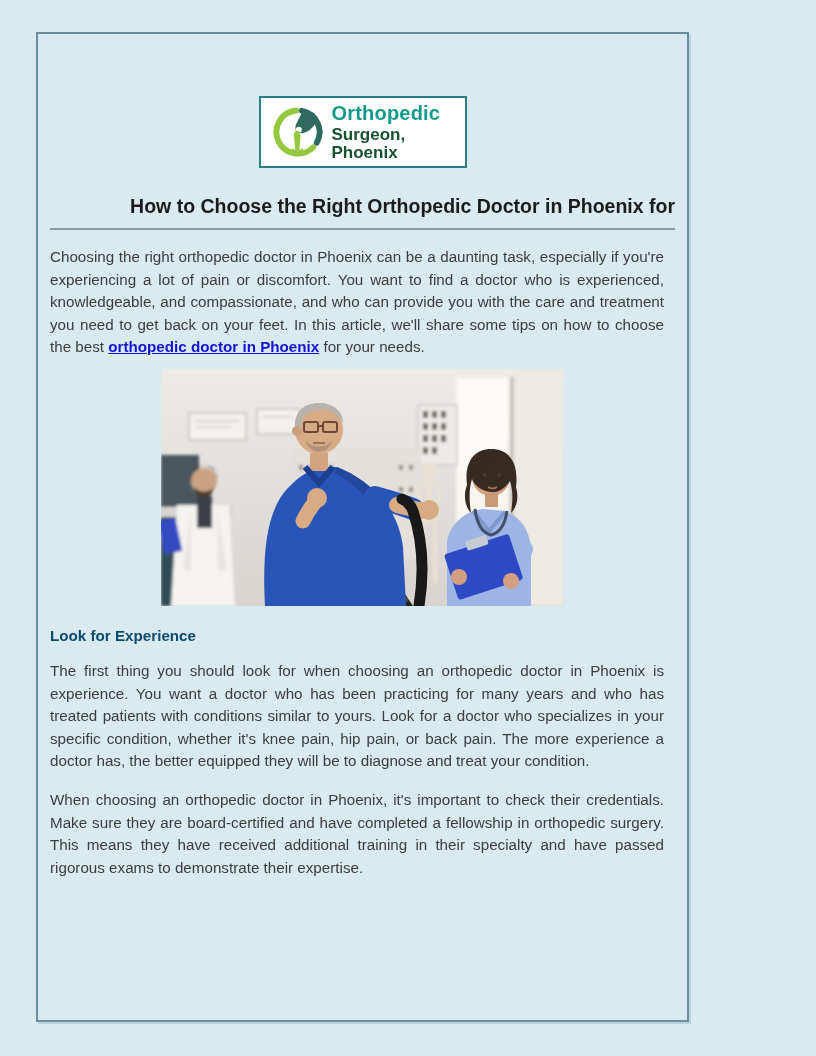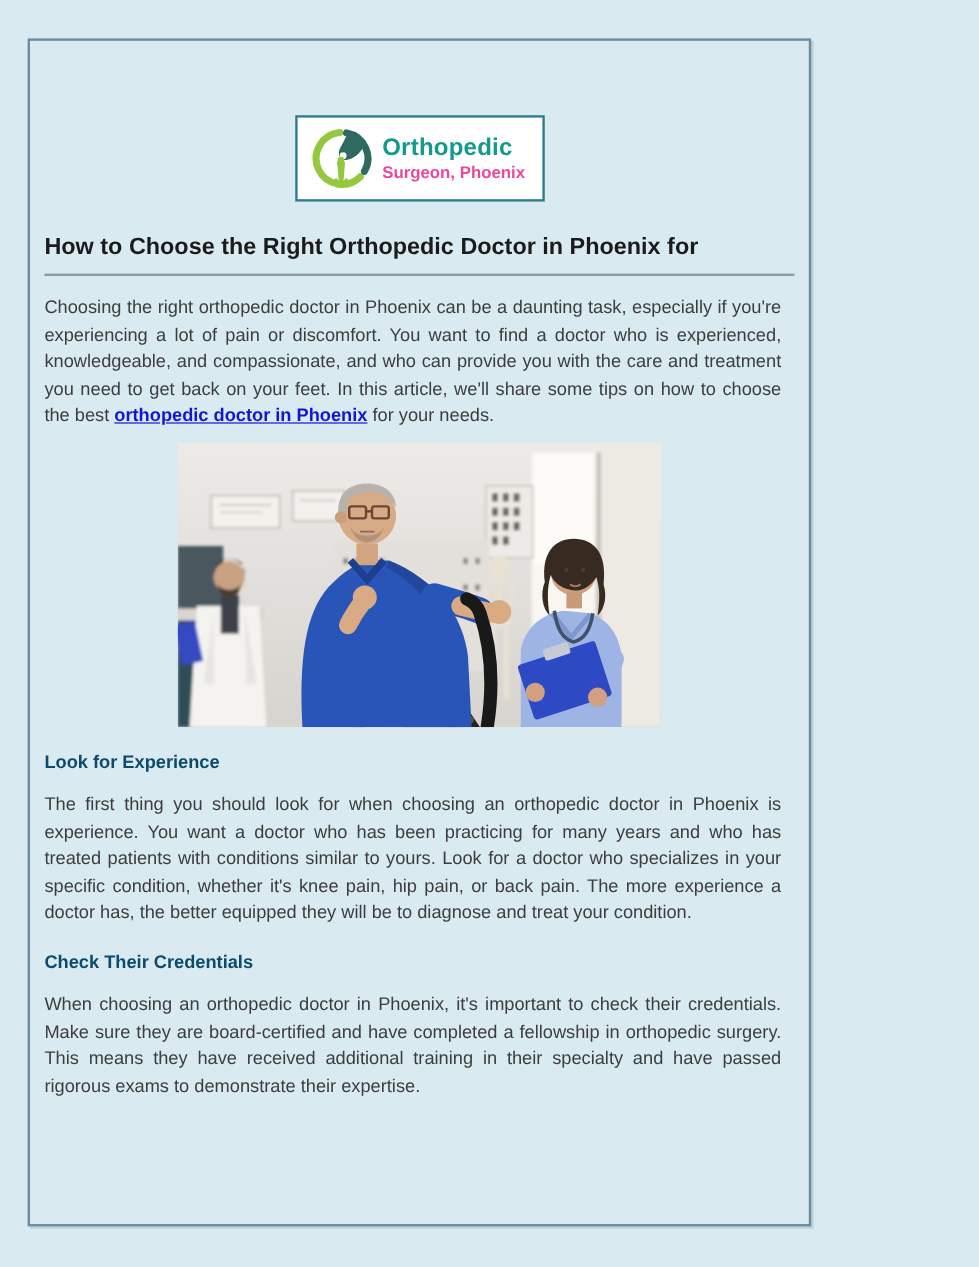--- a/index.html
+++ b/index.html
@@ -6,21 +6,21 @@
   .page{
     position:relative;
     width:816px;height:1056px;
     background:#d9eaf1;
     font-family:"Liberation Sans", sans-serif;
     overflow:hidden;
     margin:0 auto;
   }
   .page-frame{
     position:absolute;
-    left:23px;top:32px;
+    left:36px;top:32px;
     width:653px;height:990px;
     border:2px solid #6b8e9f;
     box-sizing:border-box;
     box-shadow:2px 2px 0 rgba(107,142,159,0.25);
   }
   .content{
     width:625px;
     margin:0 auto;
   }
   
@@ -32,26 +32,26 @@
     box-sizing:border-box;
     display:flex;align-items:center;
     padding-left:10px;
   }
   .logo-icon{width:54px;height:54px;flex:0 0 auto;}
   .logo-text{margin-left:7px;line-height:1.05;}
   .logo-title{
     display:block;font-size:20px;font-weight:bold;color:#139a8b;letter-spacing:0.2px;
   }
   .logo-subtitle{
-    display:block;font-size:14px;font-weight:bold;color:#ec4899;margin-top:2px;
+    display:block;font-size:17px;font-weight:bold;color:#14532d;margin-top:2px;
   }
   
   .article-title{
     margin:22px 0 0 0;
-    text-align:left;
+    text-align:right;
     font-size:19.5px;
     font-weight:bold;
     color:#1b1b1b;
     line-height:33px;
   }
   .article-title span{display:block;}
   .title-rule{
     border:none;
     border-top:2px solid #8d9ca1;
     margin:5px 0 0 0;
@@ -270,18 +270,17 @@
             </g>
             <circle cx="298" cy="208" r="8" fill="#d2a080"></circle>
             <circle cx="350" cy="212" r="8" fill="#d2a080"></circle>
           </g>
         </svg>
       </div>
 
       <h2 class="section-heading">Look for Experience</h2>
       <p class="body-par">The first thing you should look for when choosing an orthopedic doctor in Phoenix is experience. You want a doctor who has been practicing for many years and who has treated patients with conditions similar to yours. Look for a doctor who specializes in your specific condition, whether it's knee pain, hip pain, or back pain. The more experience a doctor has, the better equipped they will be to diagnose and treat your condition.</p>
 
-      <h2 class="section-heading">Check Their Credentials</h2>
       <p class="body-par">When choosing an orthopedic doctor in Phoenix, it's important to check their credentials. Make sure they are board-certified and have completed a fellowship in orthopedic surgery. This means they have received additional training in their specialty and have passed rigorous exams to demonstrate their expertise.</p>
 
     </div>
   </div>
 </div>
 
 </body></html>

